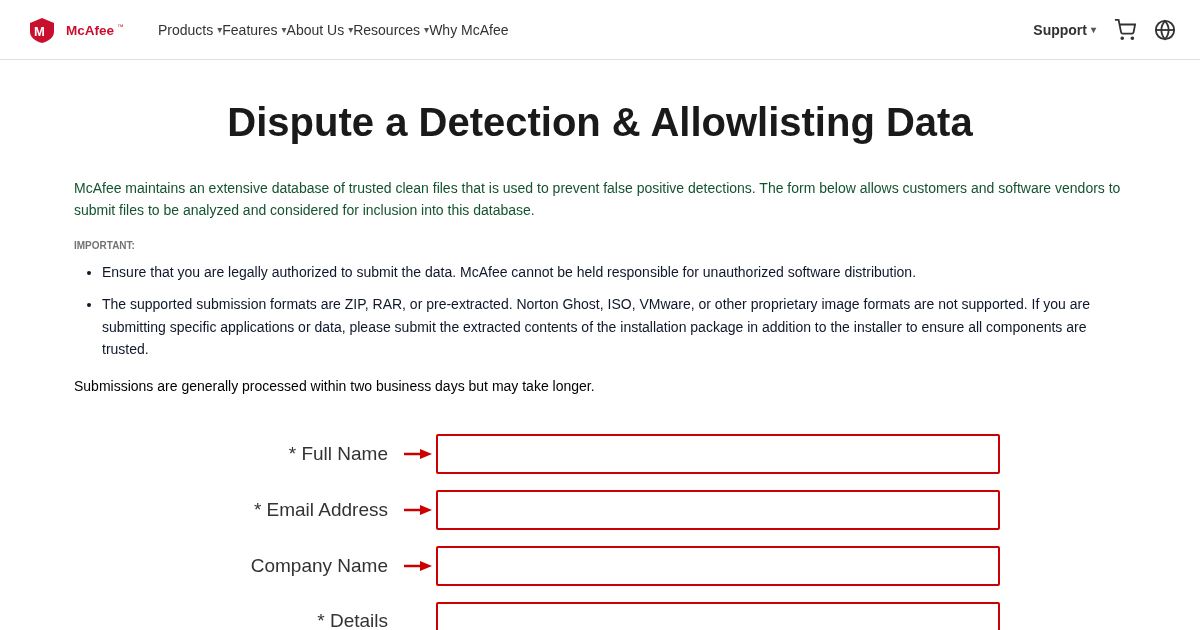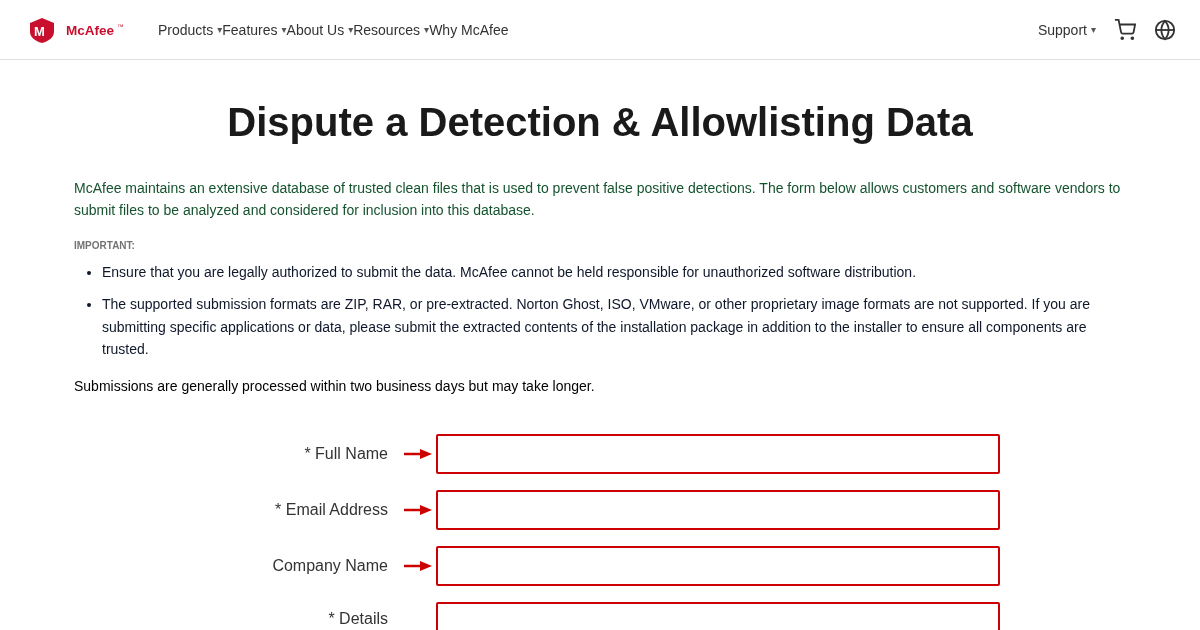--- a/index.html
+++ b/index.html
@@ -45,20 +45,21 @@
       gap: 18px;
     }
     .nav-right-link {
       font-size: 14px;
       color: #333;
       text-decoration: none;
       cursor: pointer;
       display: flex;
       align-items: center;
       gap: 4px;
+      font-weight: bold;
     }
     .chevron {
       font-size: 10px;
       color: #555;
     }
 
     
     .main {
       max-width: 1100px;
       margin: 0 auto;
@@ -110,21 +111,21 @@
       align-items: flex-start;
       margin-bottom: 16px;
     }
     .form-label-col {
       width: 200px;
       min-width: 200px;
       display: flex;
       align-items: center;
       justify-content: flex-end;
       padding-right: 12px;
-      font-size: 16px;
+      font-size: 19px;
       color: #333;
       font-weight: 500;
       height: 40px;
     }
     .form-label-col.textarea-label {
       align-items: flex-start;
       padding-top: 8px;
     }
     .arrow-col {
       width: 36px;

